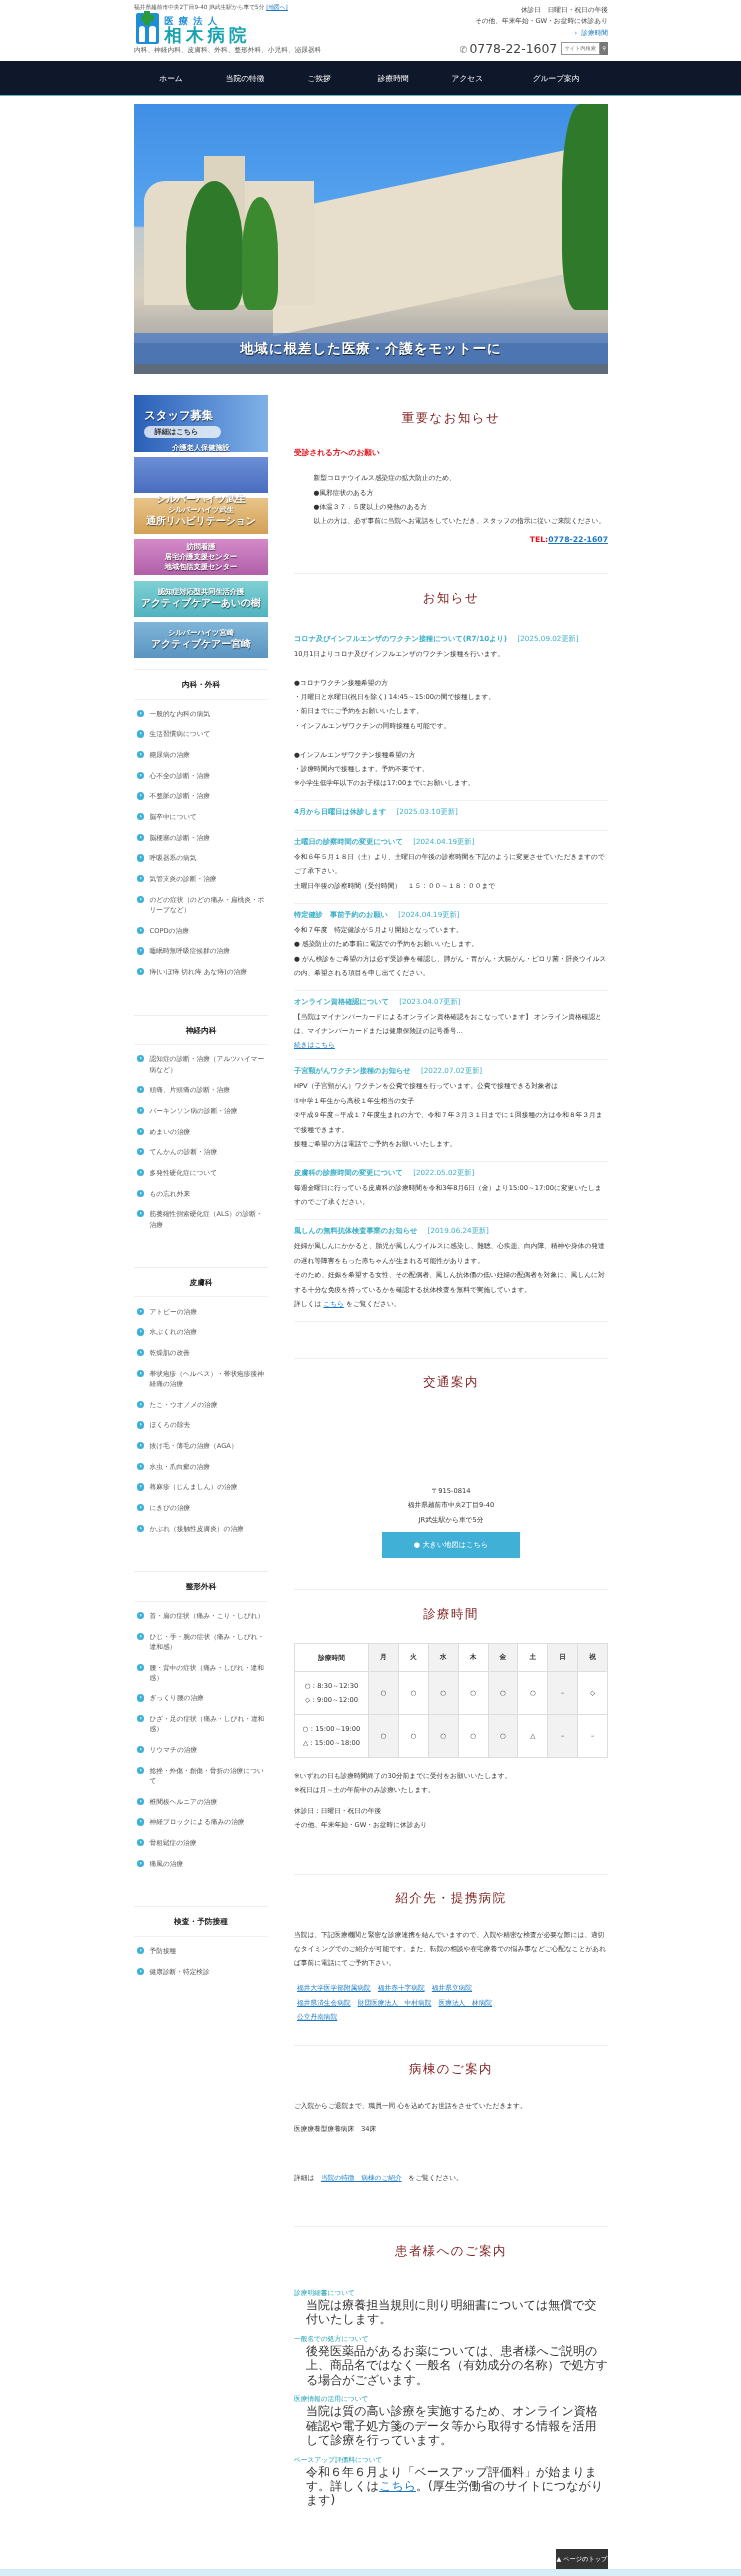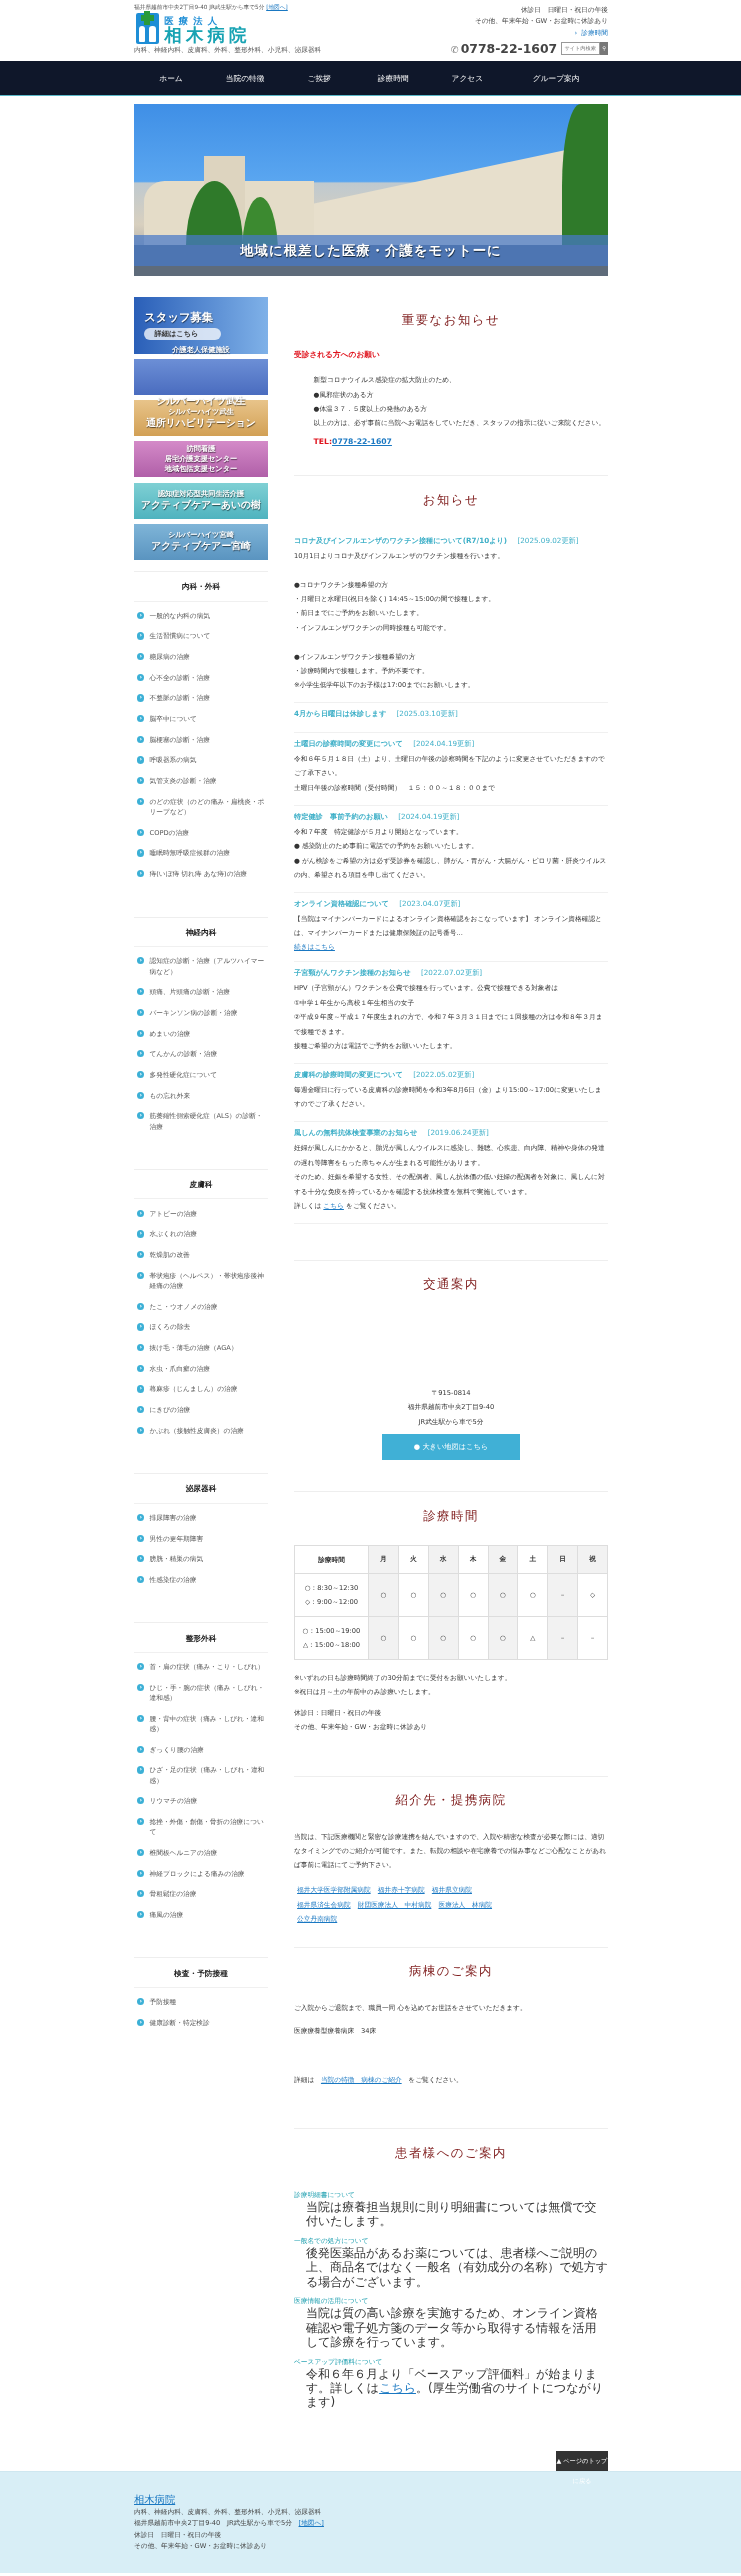--- a/index.html
+++ b/index.html
@@ -19,34 +19,34 @@
   .logo-mark .tree { position: absolute; bottom: 2.1px; width: 6.2px; height: 16.5px; background: #fff; border-radius: 3.1px 3.1px 1px 1px; }
   .logo-mark .tree.t1 { left: 3.1px; } .logo-mark .tree.t2 { left: 13.4px; }
   .logo-text { margin-left: 5.2px; line-height: 1; }
   .logo-sub { color: #1e8ed6; font-size: 9.3px; font-weight: bold; letter-spacing: 5.2px; }
   .logo-main { color: #18a3b3; font-size: 17.5px; font-weight: bold; letter-spacing: 4.1px; margin-top: 2.1px; }
   .header .depts { position: absolute; left: 0; top: 46px; font-size: 6.7px; color: #555; }
   .hdr-right { position: absolute; right: 0; top: 5.2px; text-align: right; font-size: 6.7px; color: #444; line-height: 11.3px; }
   .hdr-right .hours-link { color: #1a78c2; text-decoration: none; }
   .hdr-right .hours-link::before { content: "›"; margin-right: 4.1px; }
   .tel-row { position: absolute; right: 0; top: 41px; display: flex; align-items: center; }
-  .tel { font-size: 12.4px; color: #444; margin-right: 4.1px; font-weight: bold; }
+  .tel { font-size: 12.4px; color: #444; margin-right: 4.1px; }
   .tel .phone-ic { font-size: 9.3px; color: #777; margin-right: 2.1px; }
   .search { display: flex; }
   .search input { width: 39px; height: 13.4px; border: 0.5px solid #999; font-size: 5.2px; padding: 0 2.1px; color: #777; }
   .search button { width: 7.7px; height: 13.4px; background: #777; border: none; color: #fff; font-size: 5.2px; }
 
   
   .nav { background: #0f172a; height: 35px; border-bottom: 1.5px solid #5ab8c8; }
   .nav ul { list-style: none; display: flex; width: 474px; margin: 0 auto; }
   .nav li { flex: 1; text-align: center; line-height: 35px; color: #fff; font-size: 7.7px; }
   .nav li:nth-child(6) { flex: 1.4; }
 
   
-  .hero { width: 474px; height: 172px; margin: 8.2px auto 0; position: relative; overflow: hidden;
+  .hero { width: 474px; height: 270px; margin: 8.2px auto 0; position: relative; overflow: hidden;
     background: linear-gradient(180deg, #3f8fe6 0%, #5aa6f0 45%, #bfc9cf 46%, #d8d0bf 70%, #8c8f94 100%); }
   .hero .bldg-l { position: absolute; left: 10.3px; top: 77px; width: 170px; height: 124px; background: #e4dcc8; border-radius: 20.6px 0 0 0; }
   .hero .tower { position: absolute; left: 70px; top: 52px; width: 41px; height: 77px; background: #ddd4bf; }
   .hero .bldg-r { position: absolute; left: 139px; top: 77px; width: 294px; height: 124px; background: #e7dfcc; transform: skewY(-12deg); }
   .hero .tree1 { position: absolute; left: 52px; top: 77px; width: 57px; height: 129px; background: #2f7a2a; border-radius: 50% 50% 20% 20%; }
   .hero .tree2 { position: absolute; left: 108px; top: 93px; width: 36px; height: 113px; background: #3c8a30; border-radius: 50% 50% 20% 20%; }
   .hero .tree3 { position: absolute; right: 0; top: 0; width: 46px; height: 206px; background: #2f7a2a; border-radius: 40% 0 0 30%; }
   .hero .cars { position: absolute; left: 0; bottom: 0; width: 100%; height: 31px; background: #5e6b7a; }
   .hero .banner { position: absolute; left: 0; bottom: 10.3px; width: 100%; height: 31px; background: rgba(70,120,200,0.72);
     color: #fff; font-size: 13.4px; text-align: center; line-height: 31px; letter-spacing: 1px; font-weight: bold; text-shadow: 0.5px 0.5px 1px #123; }
@@ -74,21 +74,21 @@
   .side-sec ul { list-style: none; padding: 4.1px 0 20.6px; }
   .side-sec li { position: relative; padding: 5.2px 0 5.2px 15.5px; font-size: 6.7px; color: #555; line-height: 10.3px; }
   .side-sec li::before { content: "›"; position: absolute; left: 3.1px; top: 6.2px; width: 7.2px; height: 7.2px; border-radius: 50%;
     background: #3cb0d6; color: #fff; font-size: 6.2px; line-height: 6.7px; text-align: center; font-weight: bold; }
 
   .sec { border-top: 1.5px solid #eee; }
   .sec:first-child { border-top: none; }
   .sec h2 { text-align: center; color: #7f1d1d; font-size: 12.4px; font-weight: normal; letter-spacing: 1.5px; padding: 15.5px 0 20.6px; }
   .alert-title { color: #e0141e; font-size: 7.7px; font-weight: bold; margin-bottom: 13.4px; }
   .alert-body { padding-left: 19.6px; font-size: 6.7px; line-height: 14.4px; color: #333; }
-  .alert-tel { color: #e0141e; font-weight: bold; font-size: 7.7px; margin-top: 4.1px; }
+  .alert-tel { color: #e0141e; font-weight: bold; font-size: 7.7px; margin-top: 4.1px; text-align: right; }
   .alert-tel a { color: #1a78c2; }
 
   .news-item { border-bottom: 0.5px solid #f0f0f0; padding: 6.2px 0 9.3px; }
   .news-item h4 { color: #3fb0c8; font-size: 7.2px; font-weight: bold; margin-bottom: 3.1px; }
   .news-item h4 .date { font-weight: normal; margin-left: 10.3px; }
   .news-item p { font-size: 6.7px; line-height: 14.4px; color: #333; white-space: pre-line; }
   .news-item .more { display: block; font-size: 6.7px; margin-top: 2.1px; }
 
   .access { text-align: center; font-size: 6.7px; line-height: 14.4px; padding: 72px 0 31px; }
   .map-btn { display: inline-block; width: 138px; height: 26px; line-height: 26px; background: #40b0d6; color: #fff; font-size: 7.2px; margin-top: 5.2px; text-decoration: none; }
@@ -241,29 +241,20 @@
             <li>たこ・ウオノメの治療</li>
             <li>ほくろの除去</li>
             <li>抜け毛・薄毛の治療（AGA）</li>
             <li>水虫・爪白癬の治療</li>
             <li>蕁麻疹（じんましん）の治療</li>
             <li>にきびの治療</li>
             <li>かぶれ（接触性皮膚炎）の治療</li>
           </ul>
         </div>
         <div class="side-sec">
-          <h3>泌尿器科</h3>
-          <ul>
-            <li>排尿障害の治療</li>
-            <li>男性の更年期障害</li>
-            <li>膀胱・精巣の病気</li>
-            <li>性感染症の治療</li>
-          </ul>
-        </div>
-        <div class="side-sec">
           <h3>整形外科</h3>
           <ul>
             <li>首・肩の症状（痛み・こり・しびれ）</li>
             <li>ひじ・手・腕の症状（痛み・しびれ・違和感）</li>
             <li>腰・背中の症状（痛み・しびれ・違和感）</li>
             <li>ぎっくり腰の治療</li>
             <li>ひざ・足の症状（痛み・しびれ・違和感）</li>
             <li>リウマチの治療</li>
             <li>捻挫・外傷・創傷・骨折の治療について</li>
             <li>椎間板ヘルニアの治療</li>

